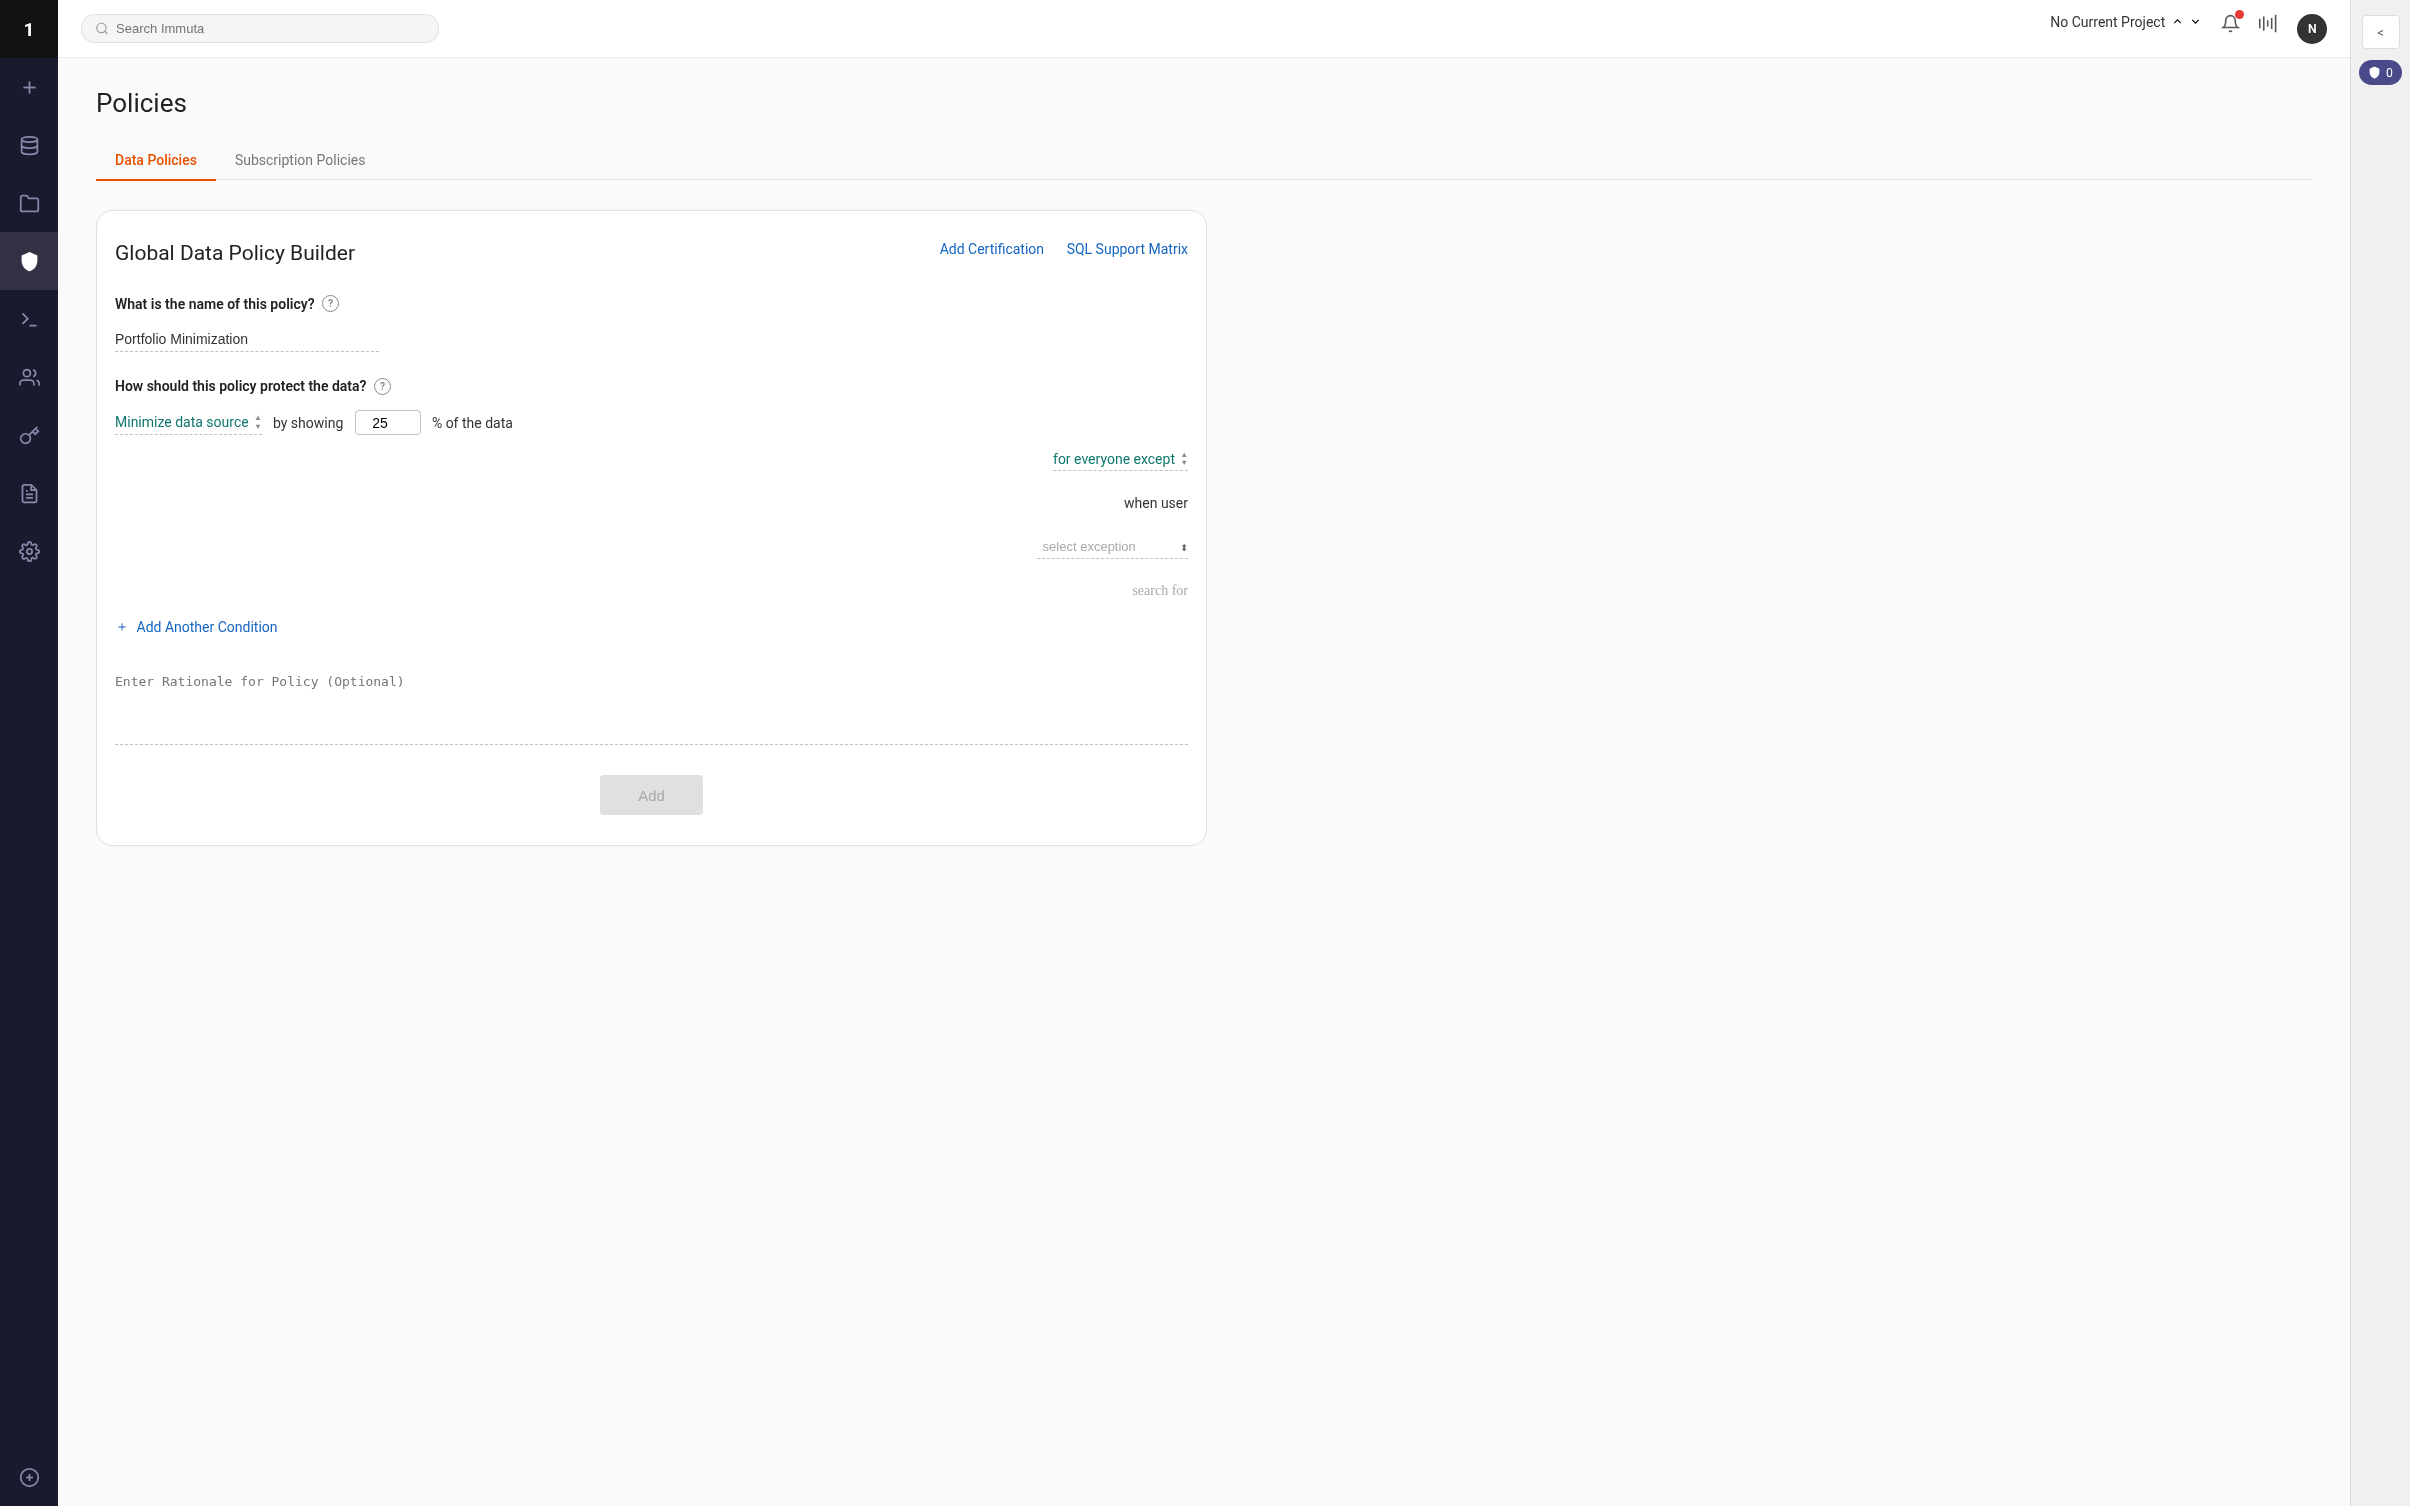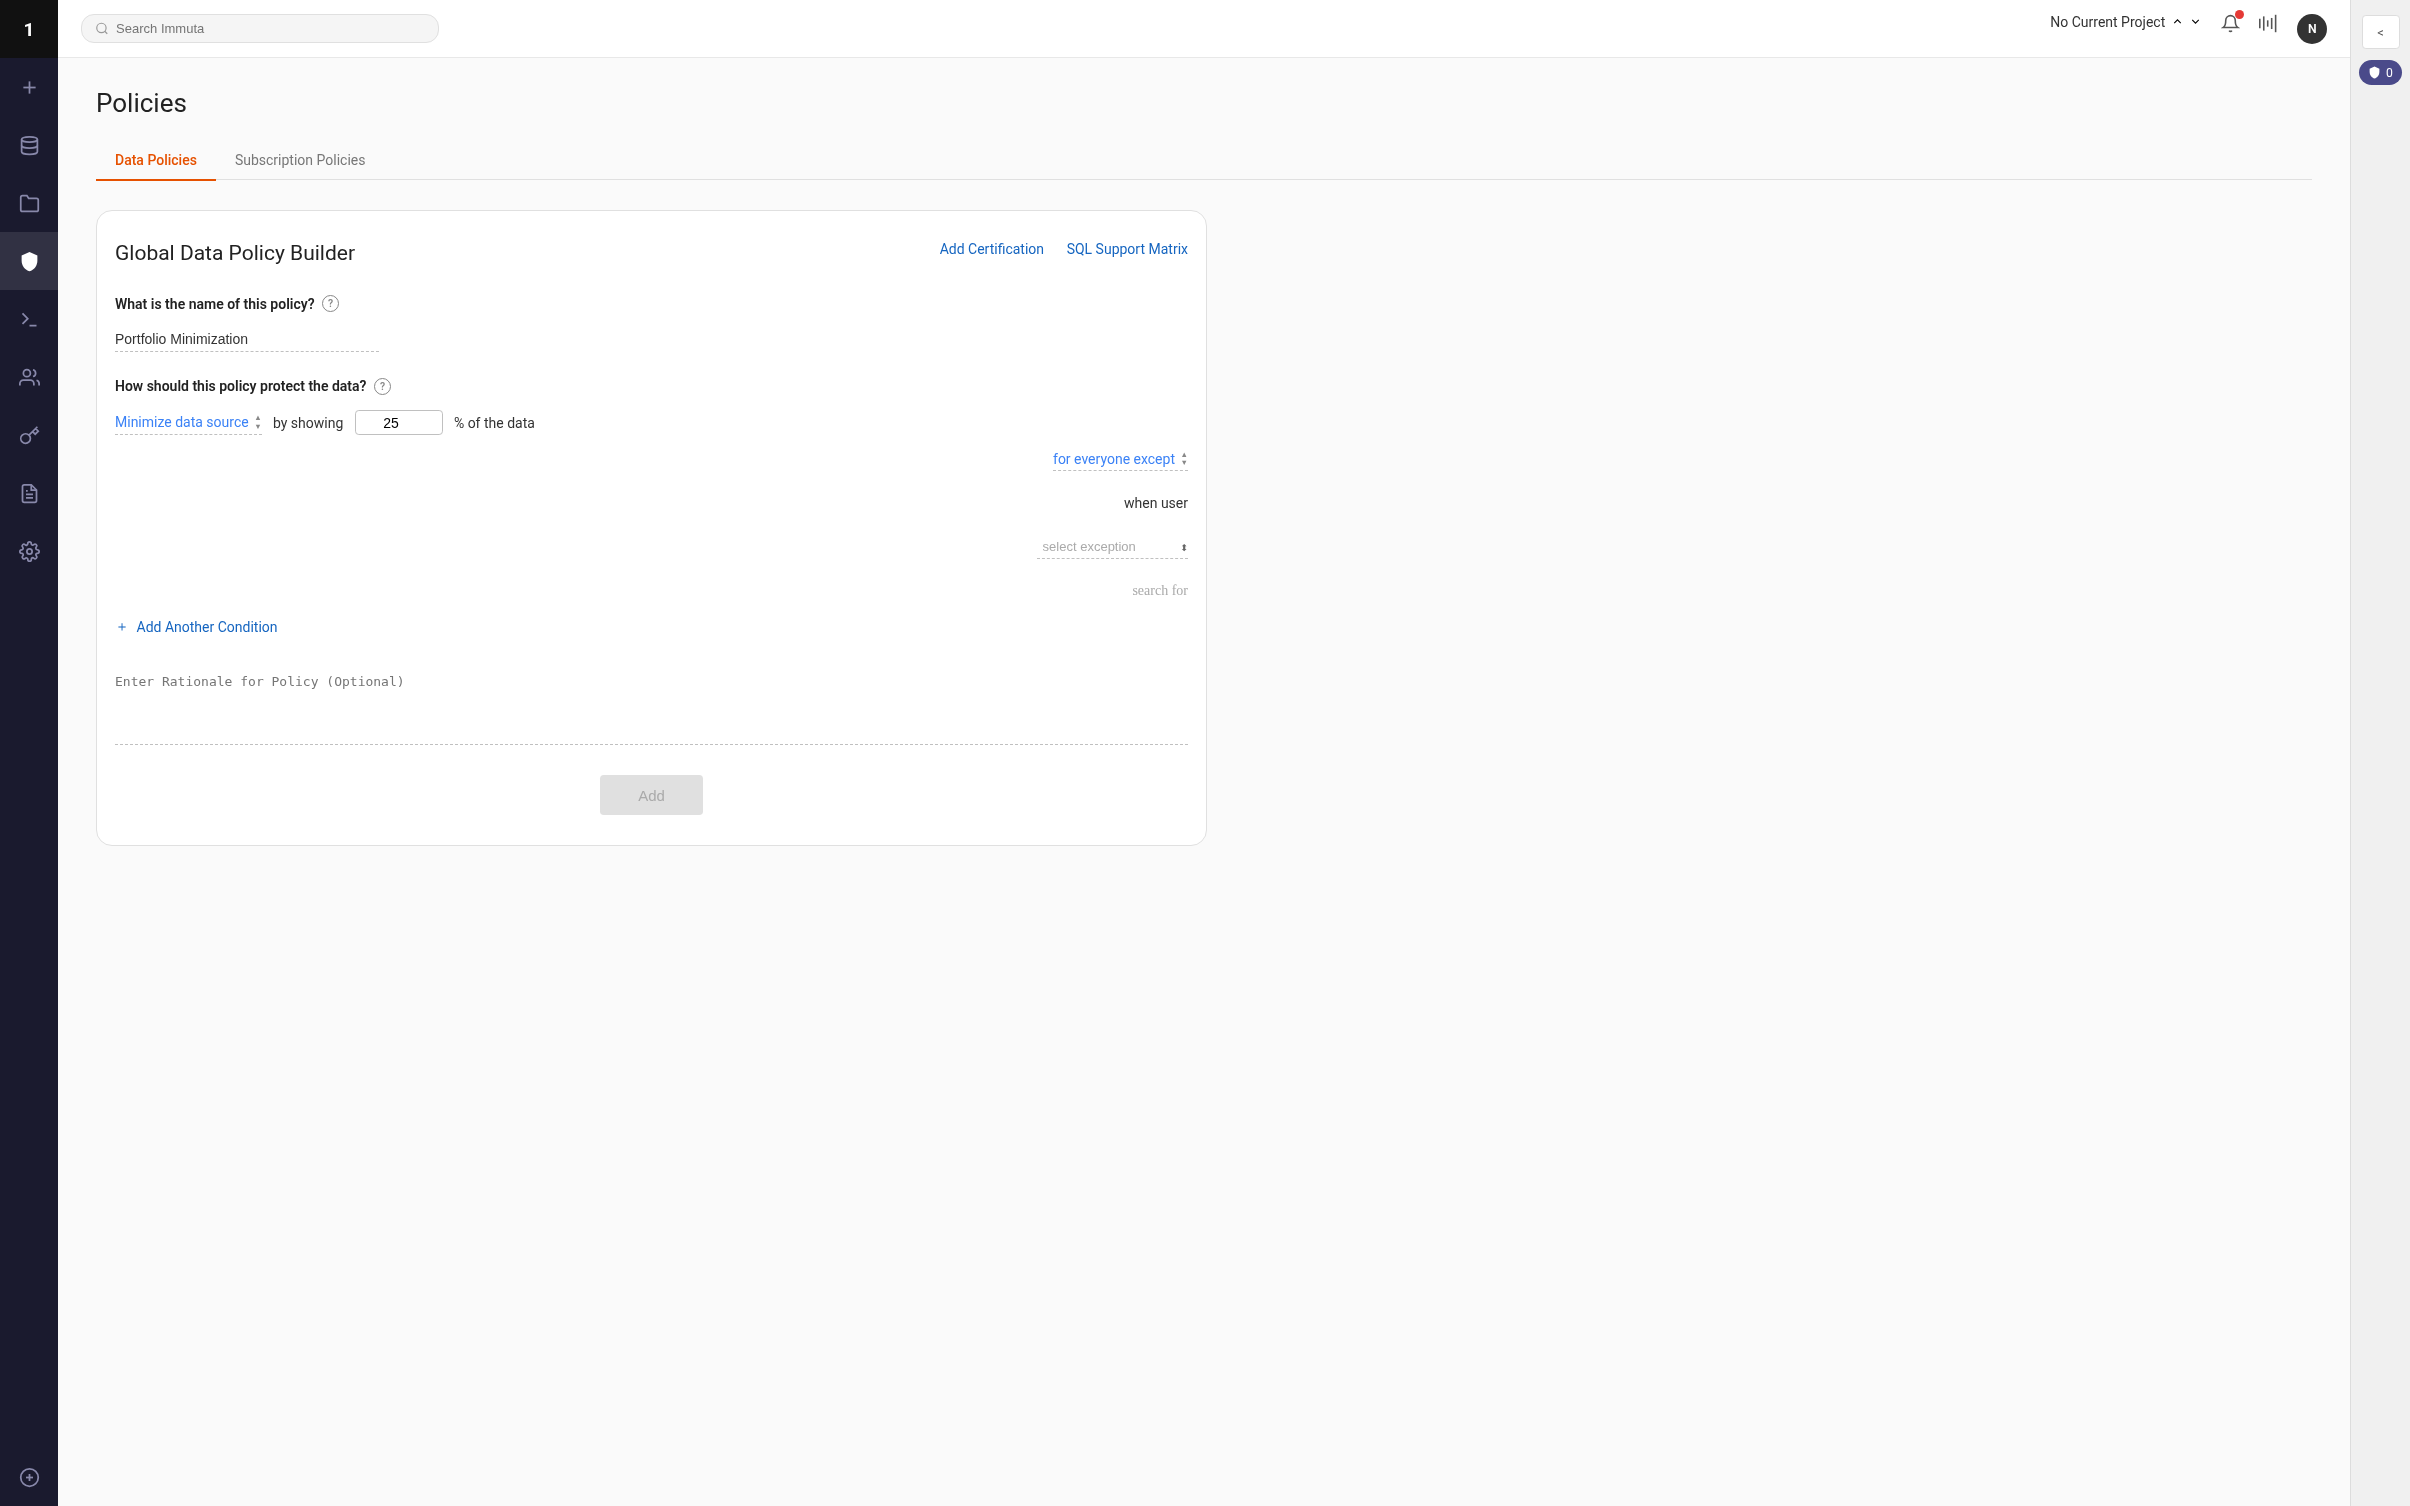--- a/index.html
+++ b/index.html
@@ -204,35 +204,35 @@
       flex-wrap: wrap;
     }
     .dropdown-control {
       display: flex;
       align-items: center;
       border-bottom: 1.9px dashed #c0c0c0;
       padding: 3.8px 0;
       gap: 5.6px;
       cursor: pointer;
     }
-    .dropdown-control span { font-size: 14px; color: #3b82f6; }
+    .dropdown-control span { font-size: 14px; color: #0f766e; }
     .stepper-arrows {
       display: flex;
       flex-direction: column;
       gap: 0.9px;
       cursor: pointer;
     }
     .stepper-arrows .arrow { font-size: 7.5px; color: #888; line-height: 1; }
 
     .number-input {
       border: 0.9px solid #c0c0c0;
       border-radius: 3.8px;
       padding: 3.8px 9.4px;
       font-size: 14px;
-      width: 88px;
+      width: 66px;
       text-align: center;
       outline: none;
     }
     .plain-text { font-size: 14px; color: #333; }
 
     .exception-row {
       display: flex;
       align-items: flex-end;
       gap: 24px;
       flex-wrap: wrap;

